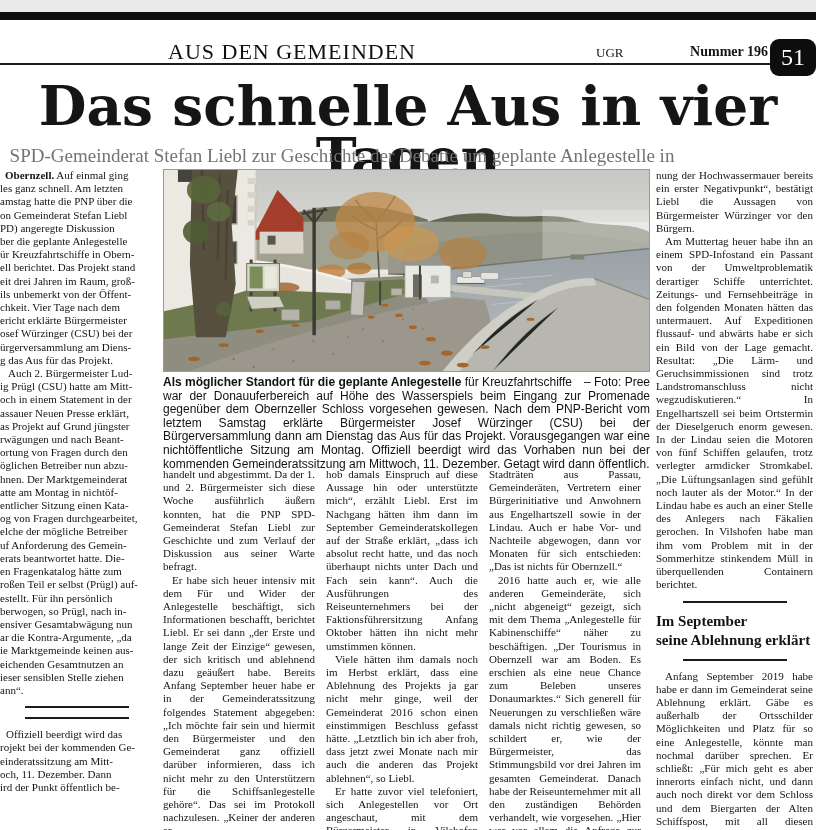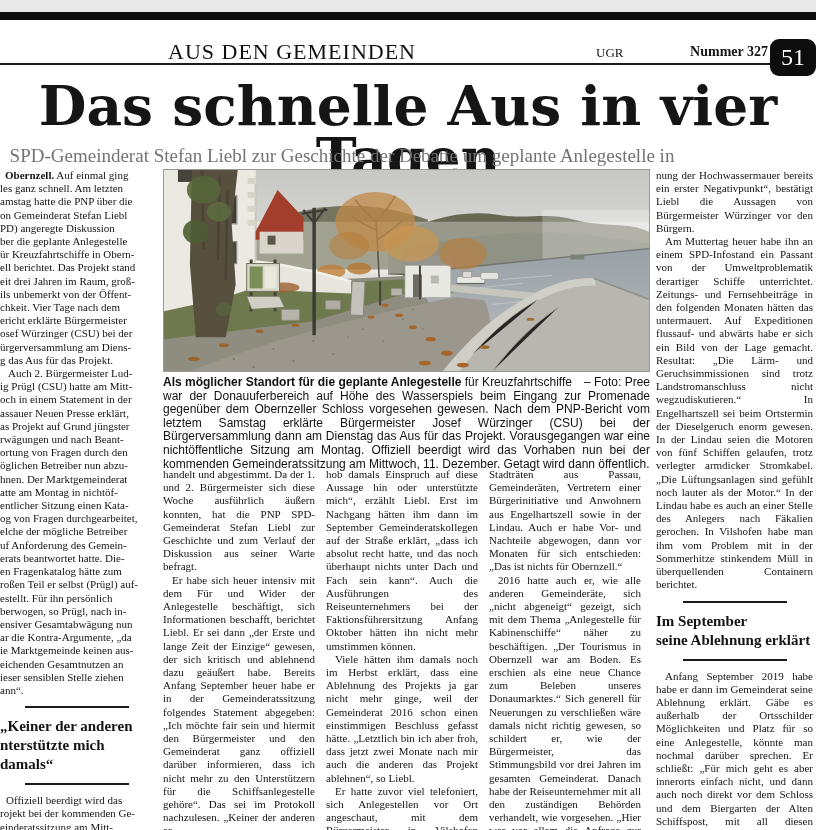--- a/index.html
+++ b/index.html
@@ -61,21 +61,21 @@
 </style>
 </head>
 <body>
 
 <div class="page">
 
   <div class="topbar"></div>
 
   <div class="section-title">AUS DEN GEMEINDEN</div>
   <div class="edition">UGR</div>
-  <div class="issue">Nummer 327</div>
+  <div class="issue">Nummer 196</div>
   <div class="header-rule"></div>
   <div class="pagebox">51</div>
 
   <h1 class="headline">Das schnelle Aus in vier Tagen</h1>
   <div class="subheadline">SPD-Gemeinderat Stefan Liebl zur Geschichte der Debatte um geplante Anlegestelle in Obernzell</div>
 
   <div class="col col1 bodytext">
     <p class="prelines" style="text-indent:5px"><span class="lead" style="font-weight:bold">Obernzell.</span><span> Auf einmal ging
 les ganz schnell. Am letzten
 amstag hatte die PNP über die
@@ -110,24 +110,20 @@
 roßen Teil er selbst (Prügl) auf-
 estellt. Für ihn persönlich
 berwogen, so Prügl, nach in-
 ensiver Gesamtabwägung nun
 ar die Kontra-Argumente, „da
 ie Marktgemeinde keinen aus-
 eichenden Gesamtnutzen an
 ieser sensiblen Stelle ziehen
 ann“.</p>
     <div class="colrule"></div>
-    <div class="colhead">
-      <span>„Keiner der anderen</span><br>
-      <span>nterstützte mich damals“</span>
-    </div>
     <div class="colrule"></div>
     <p class="prelines" style="text-indent:6px">Offiziell beerdigt wird das
 rojekt bei der kommenden Ge-
 einderatssitzung am Mitt-
 och, 11. Dezember. Dann
 ird der Punkt öffentlich be-</p>
   </div>
 
   <div class="photo">
     <svg viewBox="0 0 487 202" preserveAspectRatio="none">

